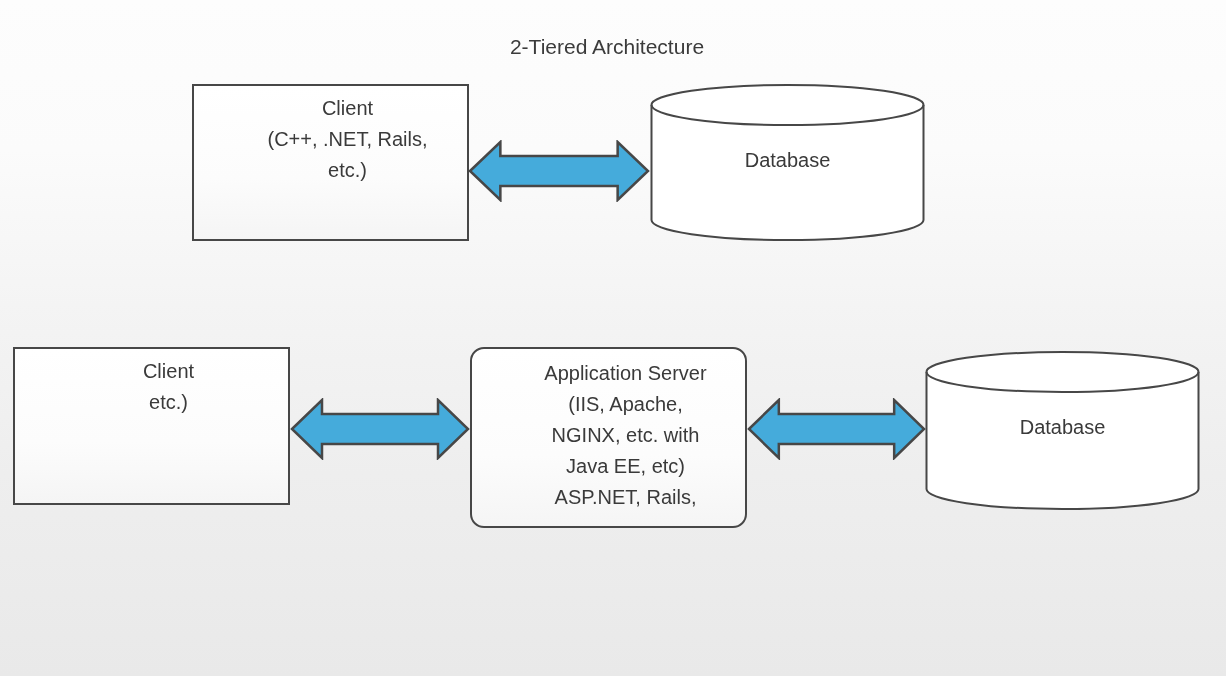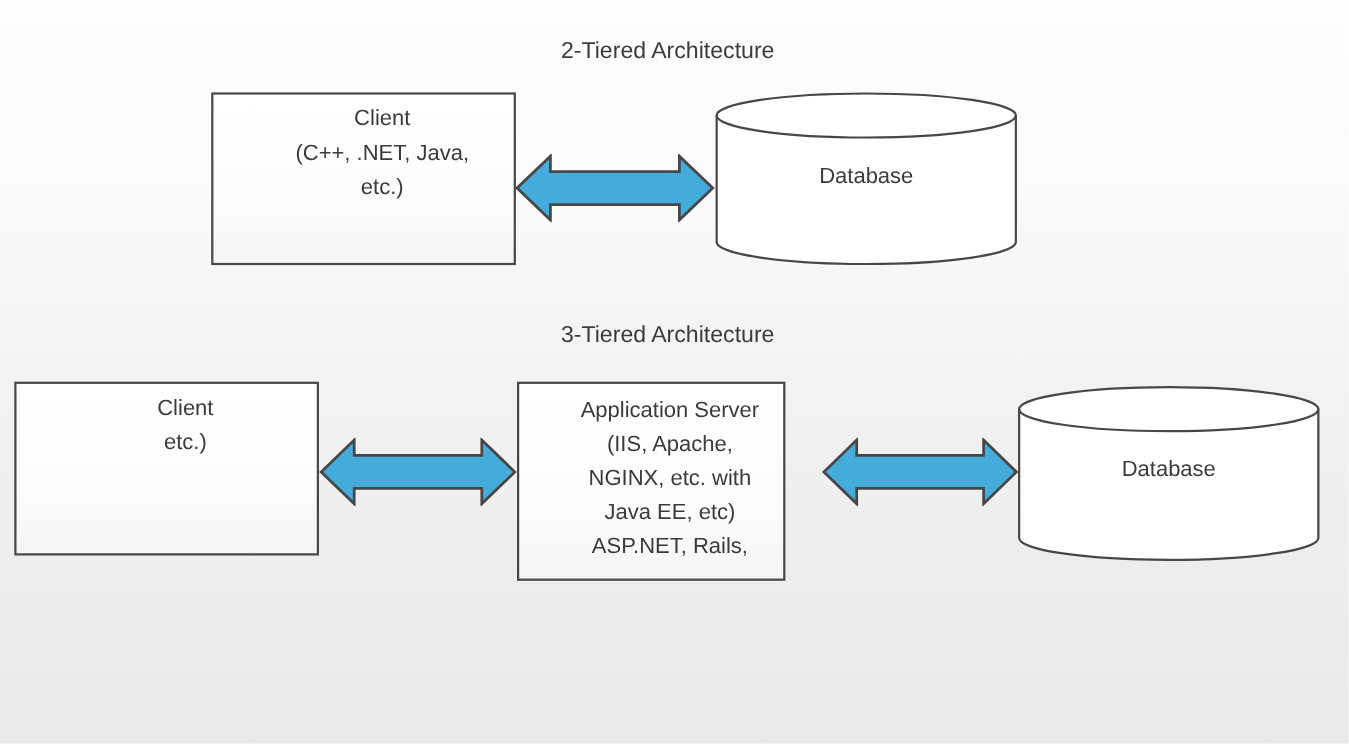--- a/index.html
+++ b/index.html
@@ -76,52 +76,51 @@
 </style>
 </head>
 <body>
 
 <div class="canvas">
 
   <div class="diagram-title" style="top: 33px;">2-Tiered Architecture</div>
 
   <div class="node-box pad-top-7" style="left: 192px; top: 84px; width: 277px; height: 157px;">
     <span class="line">Client</span>
-    <span class="line">(C++, .NET, Java,</span>
+    <span class="line">(C++, .NET, Rails,</span>
     <span class="line">etc.)</span>
   </div>
 
   <div class="arrow" style="left: 468px; top: 140px; width: 182px; height: 62px;">
     <svg viewBox="0 0 180 62" preserveAspectRatio="none">
       <polygon points="2,31 32,2 32,16 148,16 148,2 178,31 148,60 148,46 32,46 32,60" stroke-width="2.5" stroke-linejoin="miter" stroke="#474747" fill="#45abdb"></polygon>
     </svg>
   </div>
 
   <div class="cylinder" style="left: 649px; top: 83px; width: 277px; height: 158px;">
     <svg viewBox="0 0 277 158" preserveAspectRatio="none">
       <path d="M 2.5 22 A 136 20 0 0 1 274.5 22 L 274.5 137 A 136 20 0 0 1 2.5 137 Z" stroke="#474747" stroke-width="2" fill="#ffffff"></path>
       <path d="M 2.5 22 A 136 20 0 0 0 274.5 22" fill="none" stroke="#474747" stroke-width="2"></path>
     </svg>
     <div class="cyl-label" style="top: 46px;">Database</div>
   </div>
 
-  <div class="diagram-title" style="top: 291px;">3-Tiered Architecture</div>
 
   <div class="node-box pad-top-7" style="left: 13px; top: 347px; width: 277px; height: 158px;">
     <span class="line">Client</span>
     <span class="line">etc.)</span>
   </div>
 
   <div class="arrow" style="left: 290px; top: 398px; width: 180px; height: 62px;">
     <svg viewBox="0 0 180 62" preserveAspectRatio="none">
       <polygon points="2,31 32,2 32,16 148,16 148,2 178,31 148,60 148,46 32,46 32,60" stroke-width="2.5" stroke-linejoin="miter" stroke="#474747" fill="#45abdb"></polygon>
     </svg>
   </div>
 
-  <div class="node-box pad-top-9" style="left: 470px; top: 347px; width: 244px; height: 181px;">
+  <div class="node-box pad-top-9" style="left: 470px; top: 347px; width: 277px; height: 181px; border-radius: 14px;">
     <span class="line">Application Server</span>
     <span class="line">(IIS, Apache,</span>
     <span class="line">NGINX, etc. with</span>
     <span class="line">Java EE, etc)</span>
     <span class="line">ASP.NET, Rails,</span>
   </div>
 
   <div class="arrow" style="left: 747px; top: 398px; width: 179px; height: 62px;">
     <svg viewBox="0 0 180 62" preserveAspectRatio="none">
       <polygon points="2,31 32,2 32,16 148,16 148,2 178,31 148,60 148,46 32,46 32,60" stroke-width="2.5" stroke-linejoin="miter" stroke="#474747" fill="#45abdb"></polygon>

